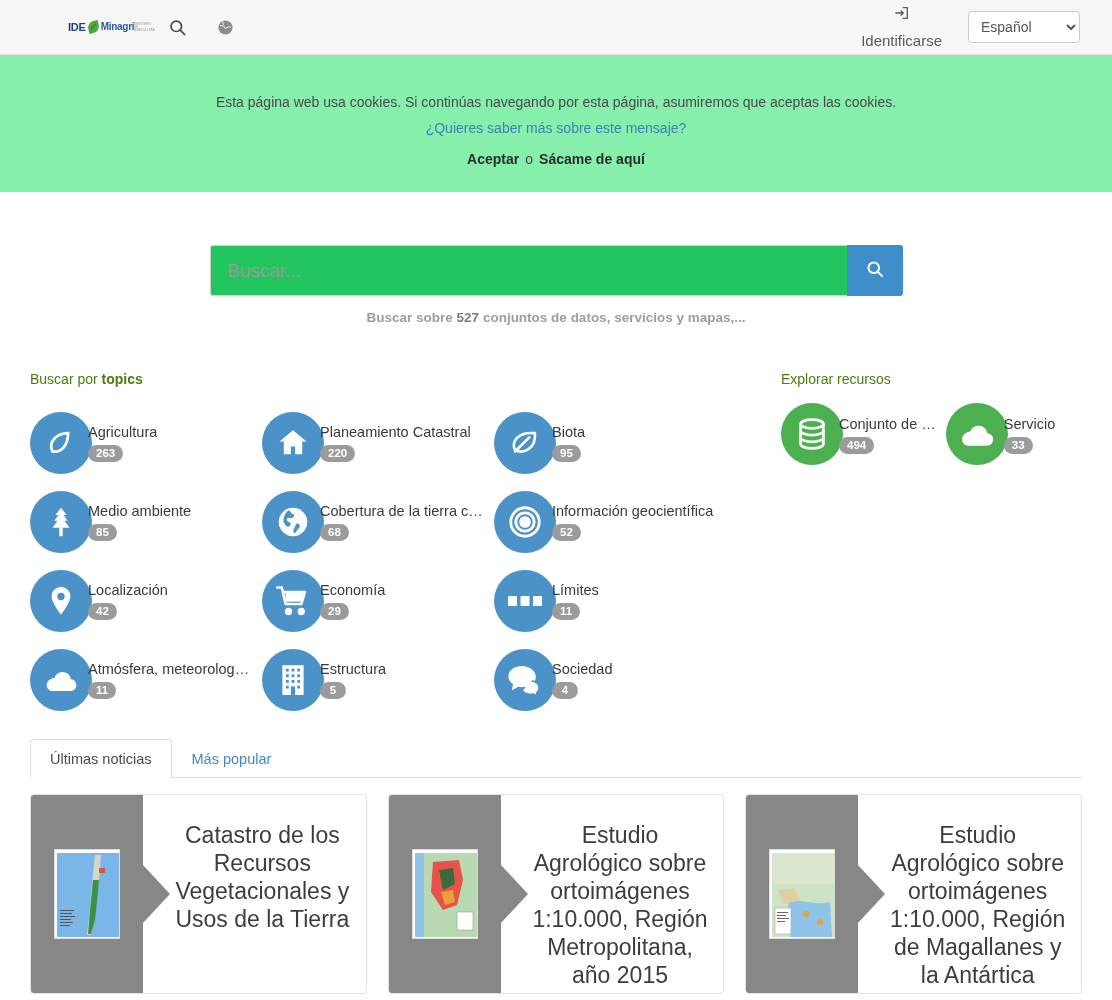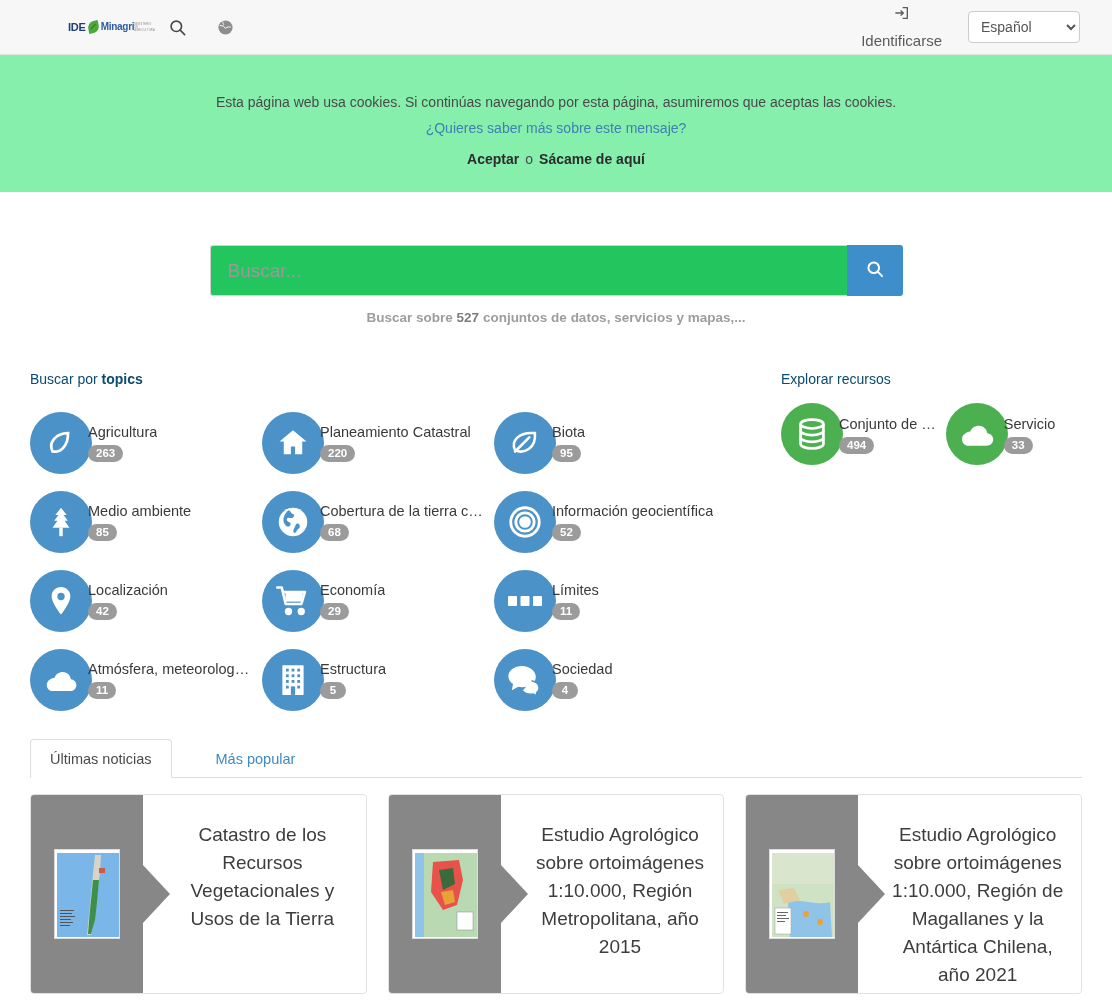--- a/index.html
+++ b/index.html
@@ -128,21 +128,21 @@
 
   
   .content {
     display: flex;
     padding: 46px 30px 0 30px;
   }
   .col-topics { width: 725px; }
   .col-resources { flex: 1; padding-left: 26px; }
 
   .sec-title {
-    font-size: 14px; color: #0c4a6e;
+    font-size: 14px; color: #4d7c0f;
     margin-bottom: 16px;
   }
   .sec-title b { font-weight: bold; }
 
   .topic-grid {
     display: grid;
     grid-template-columns: 232px 232px 232px;
     row-gap: 0px;
   }
   .topic {
@@ -190,21 +190,20 @@
     white-space: nowrap; overflow: hidden;
     max-width: 105px; line-height: 18px;
   }
 
   
   .tabs-wrap {
     margin: 20px 30px 0 30px;
     border-bottom: 1px solid #dddddd;
     display: flex;
     align-items: center;
-    gap: 24px;
   }
   .tab {
     padding: 11px 19px 10px 19px;
     font-size: 14.5px;
     cursor: pointer;
     border: 1px solid transparent;
     border-radius: 4px 4px 0 0;
     margin-bottom: -1px;
     color: #3f8ac2;
   }
@@ -254,21 +253,21 @@
     border: 1px solid #dcdcdc;
     position: relative;
     overflow: hidden;
   }
   .card-body {
     flex: 1;
     padding: 26px 14px 0 30px;
     text-align: center;
   }
   .card-title {
-    font-size: 19px;
+    font-size: 23px;
     color: #3d3d3d;
     line-height: 28px;
   }
 </style>
 </head>
 <body>
 
 <div class="topbar">
 
   <div class="brand">

